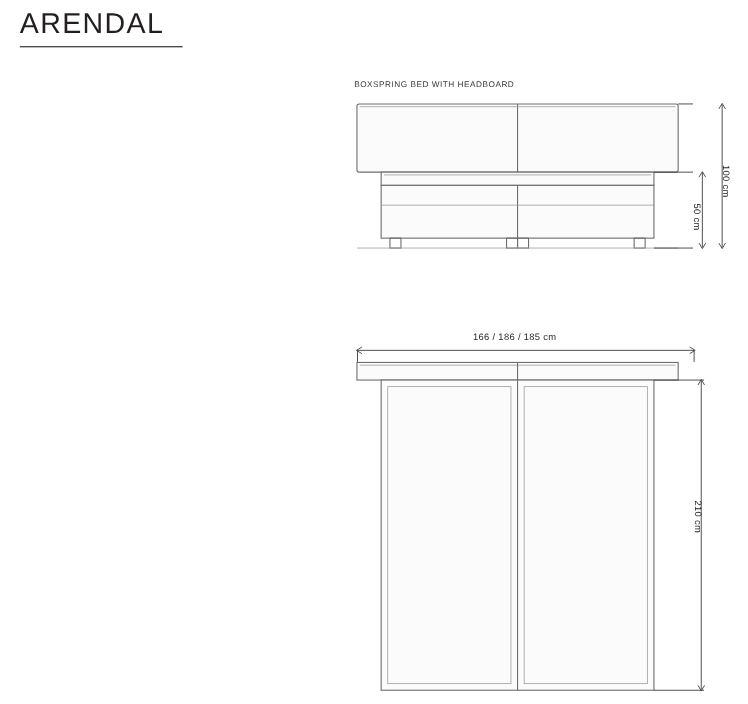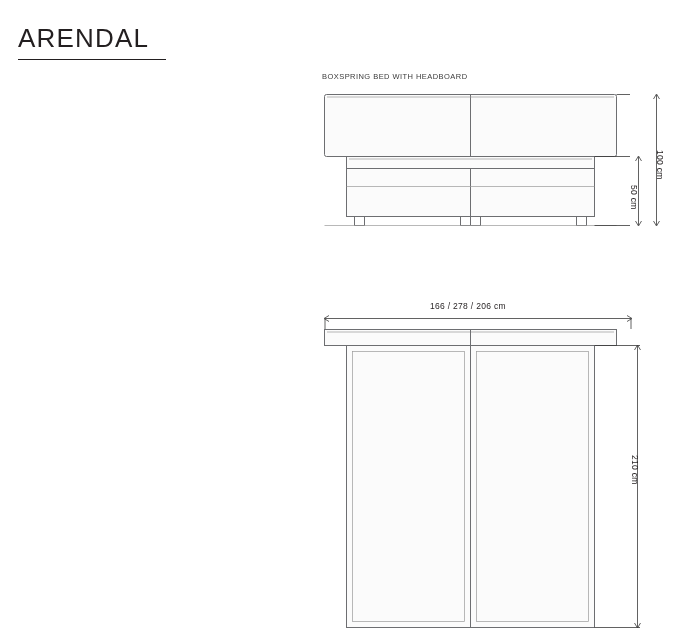--- a/index.html
+++ b/index.html
@@ -13,21 +13,21 @@
     position: relative;
     font-family: "Liberation Sans", sans-serif;
     color: #231f20;
     overflow: hidden;
   }
 
   
   #brand {
     position: absolute;
     left: 18px;
-    top: 23px;
+    top: 6px;
     width: 150px;
   }
   #brand-title {
     font-size: 26px;
     letter-spacing: 1.2px;
     font-weight: 400;
     line-height: 30px;
     color: #231f20;
     white-space: nowrap;
   }
@@ -122,21 +122,21 @@
     <line class="ln-d" x1="12.5" y1="67" x2="12.5" y2="135"></line>
     <path class="ln-d" d="M9.5 71 L12.5 66 L15.5 71"></path>
     <path class="ln-d" d="M9.5 131 L12.5 136 L15.5 131"></path>
   </svg>
 </div>
 
 <div class="dimline vlabel" style="left:655px; top:150px;">100 cm</div>
 
 <div class="dimline vlabel" style="left:629px; top:185px;">50 cm</div>
 
-<div class="dimline" style="left:430px; top:301px;">166 / 278 / 206 cm</div>
+<div class="dimline" style="left:430px; top:301px;">166 / 186 / 185 cm</div>
 
 <div class="view" style="left:320px; top:313px;">
   <svg width="320" height="18" viewBox="0 0 320 18">
     <line class="ln-d" x1="5" y1="5.5" x2="311" y2="5.5"></line>
     <path class="ln-d" d="M9 2.5 L4 5.5 L9 8.5"></path>
     <path class="ln-d" d="M307 2.5 L312 5.5 L307 8.5"></path>
 
     <line class="ln-d" x1="5" y1="5.5" x2="5" y2="16"></line>
     <line class="ln-d" x1="311" y1="5.5" x2="311" y2="16"></line>
   </svg>

